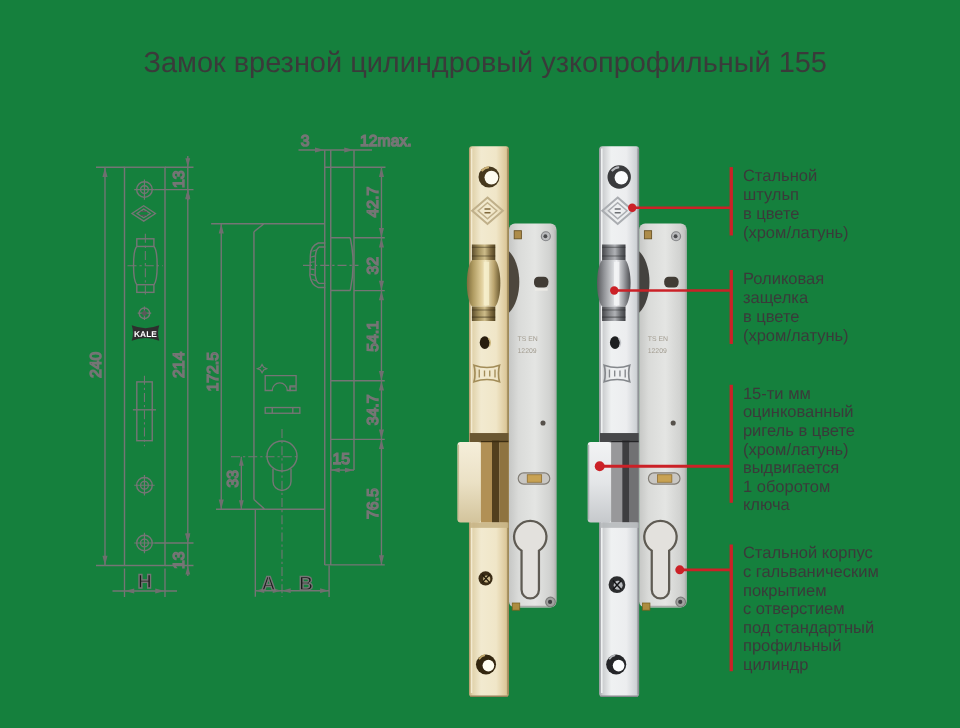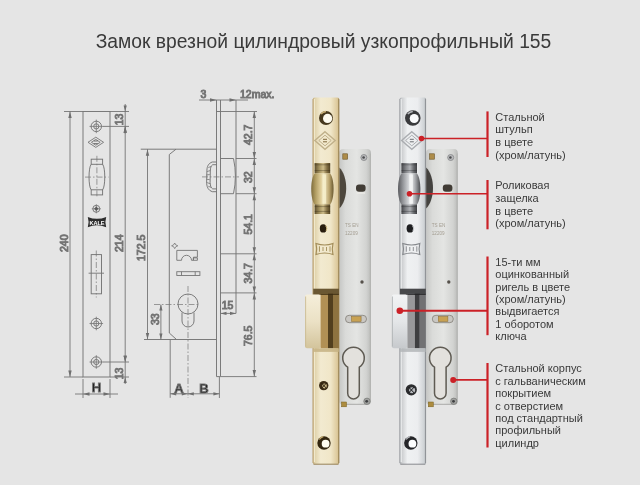--- a/index.html
+++ b/index.html
@@ -1,16 +1,16 @@
 <!DOCTYPE html>
 <html><head>
 <meta charset="utf-8">
 <style>
   html,body{margin:0;padding:0;background:#ffffff;}
-  #page{position:relative;width:640px;height:485px;background:#e5e5e5;overflow:hidden;will-change:transform;
+  #page{position:relative;width:640px;height:485px;background:#15803d;overflow:hidden;will-change:transform;
         font-family:"Liberation Sans", sans-serif;}
   svg{position:absolute;top:0;left:0;}
   text{font-family:"Liberation Sans", sans-serif;}
   .dim{font-size:10.5px;fill:#4a4a4a;}
   .big{font-size:13px;font-weight:bold;fill:#1a1a1a;}
   .ann{font-size:11px;fill:#3a3a3a;}
 </style>
 </head>
 <body>
 <div id="page">

